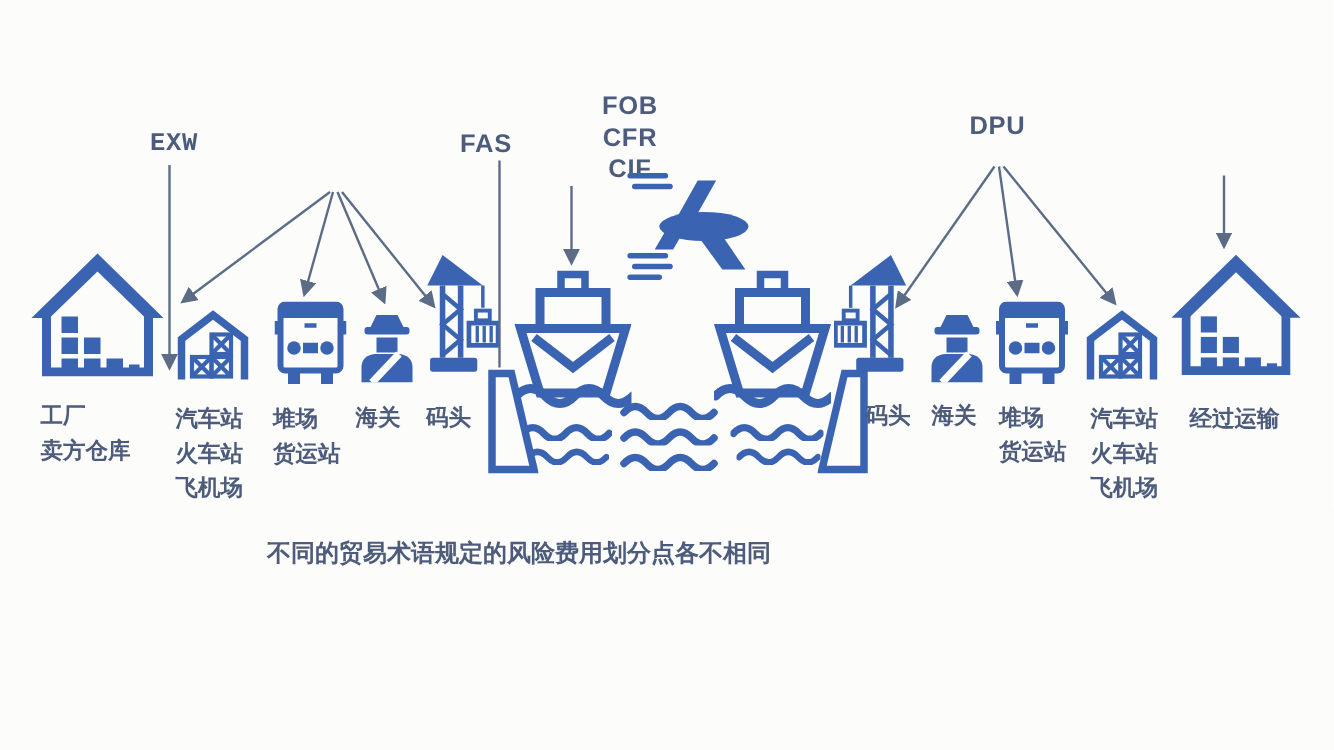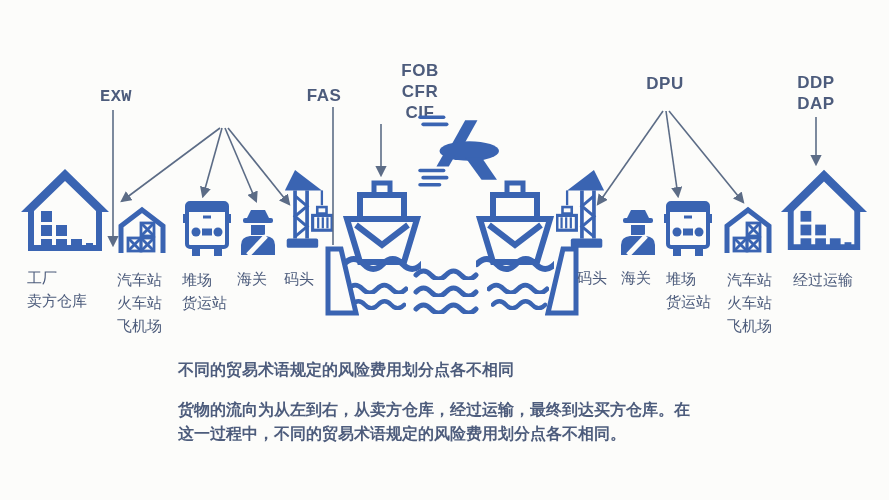--- a/index.html
+++ b/index.html
@@ -8,21 +8,21 @@
     background:#fcfcfa; overflow:hidden;
     font-family:"Liberation Sans", sans-serif;
     --icon-blue:#3a64b2; --text:#4d5c7c; --arrow:#5c6c86;
   }
   .abs { position:absolute; }
   .term {
     position:absolute; color:var(--text); font-weight:600;
     font-size:17px; line-height:21px; text-align:center; letter-spacing:.5px;
   }
   .station-label {
-    position:absolute; color:var(--text); font-weight:400;
+    position:absolute; color:var(--text); font-weight:700;
     font-size:15px; line-height:23px; white-space:nowrap;
   }
   .note {
     position:absolute; color:var(--text); font-weight:600;
     font-size:16px; line-height:24px; white-space:nowrap;
   }
   svg.icon { display:block; color:var(--icon-blue); }
   #arrow-layer { position:absolute; left:0; top:0; pointer-events:none; }
 </style>
 </head>
@@ -42,24 +42,20 @@
   <div class="term" style="left:355px; top:60px; width:52px;margin-left:39px;">
     <div>FOB</div>
     <div>CFR</div>
     <div>CIF</div>
   </div>
 
   <div class="term" style="left:640px; top:73px; width:50px;">
     <div>DPU</div>
   </div>
 
-  <div class="term" style="left:789px; top:72px; width:54px;">
-    <div>DDP</div>
-    <div>DAP</div>
-  </div>
 
   <svg class="icon abs" style="left:410px; top:266px;" width="72" height="14" viewBox="0 0 64 14">
       <path d="M2 9 Q9.5 1 17 9 T32 9 T47 9 T62 9" stroke="currentColor" stroke-width="5" fill="none" stroke-linecap="round"></path>
     </svg>
   <svg class="icon abs" style="left:410px; top:283px;" width="72" height="14" viewBox="0 0 64 14">
       <path d="M2 9 Q9.5 1 17 9 T32 9 T47 9 T62 9" stroke="currentColor" stroke-width="5" fill="none" stroke-linecap="round"></path>
     </svg>
   <svg class="icon abs" style="left:410px; top:300px;" width="72" height="14" viewBox="0 0 64 14">
       <path d="M2 9 Q9.5 1 17 9 T32 9 T47 9 T62 9" stroke="currentColor" stroke-width="5" fill="none" stroke-linecap="round"></path>
     </svg>
@@ -300,18 +296,14 @@
   <div class="station-label" style="left:727px; top:268px;">
     <div>汽车站</div>
     <div>火车站</div>
     <div>飞机场</div>
   </div>
   <div class="station-label" style="left:793px; top:268px;">
     <div>经过运输</div>
   </div>
 
   <div class="note" style="left:178px; top:358px;">不同的贸易术语规定的风险费用划分点各不相同</div>
-  <div class="note" style="left:178px; top:398px;">
-    <div>货物的流向为从左到右，从卖方仓库，经过运输，最终到达买方仓库。在</div>
-    <div>这一过程中，不同的贸易术语规定的风险费用划分点各不相同。</div>
-  </div>
 
 </div>
 
 </body></html>

